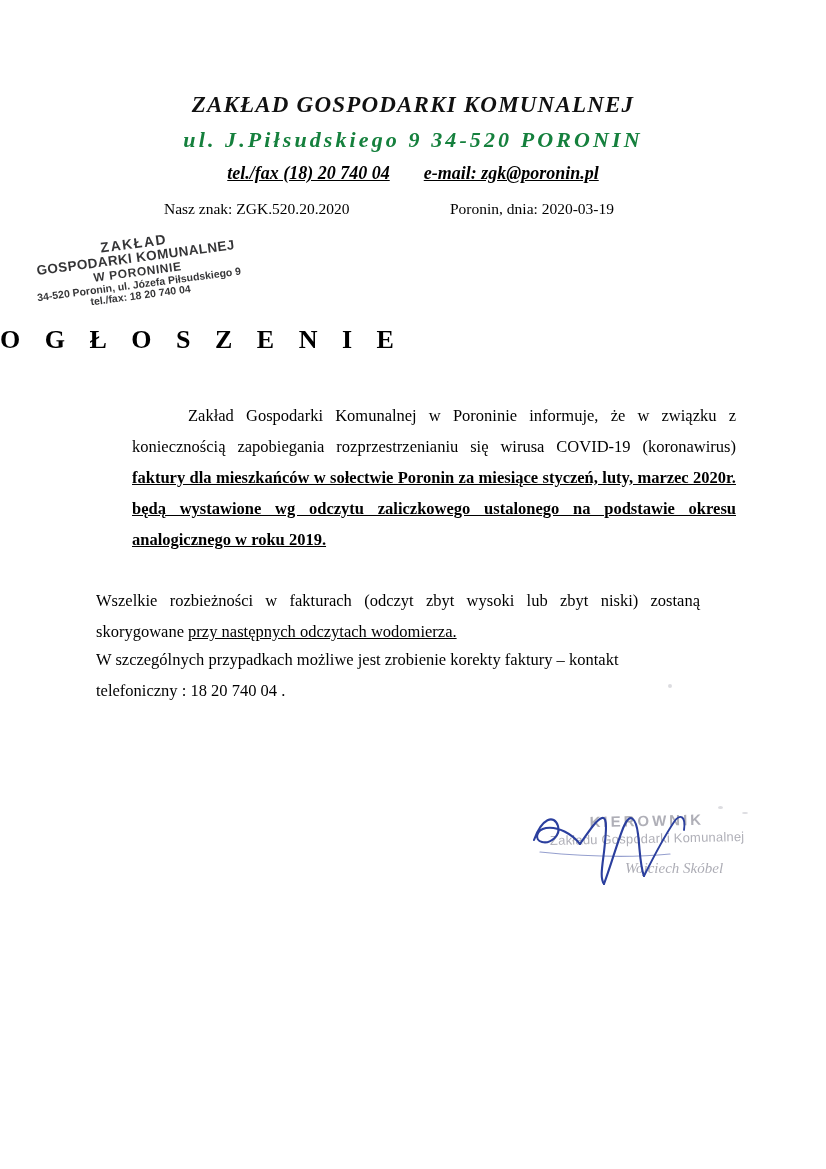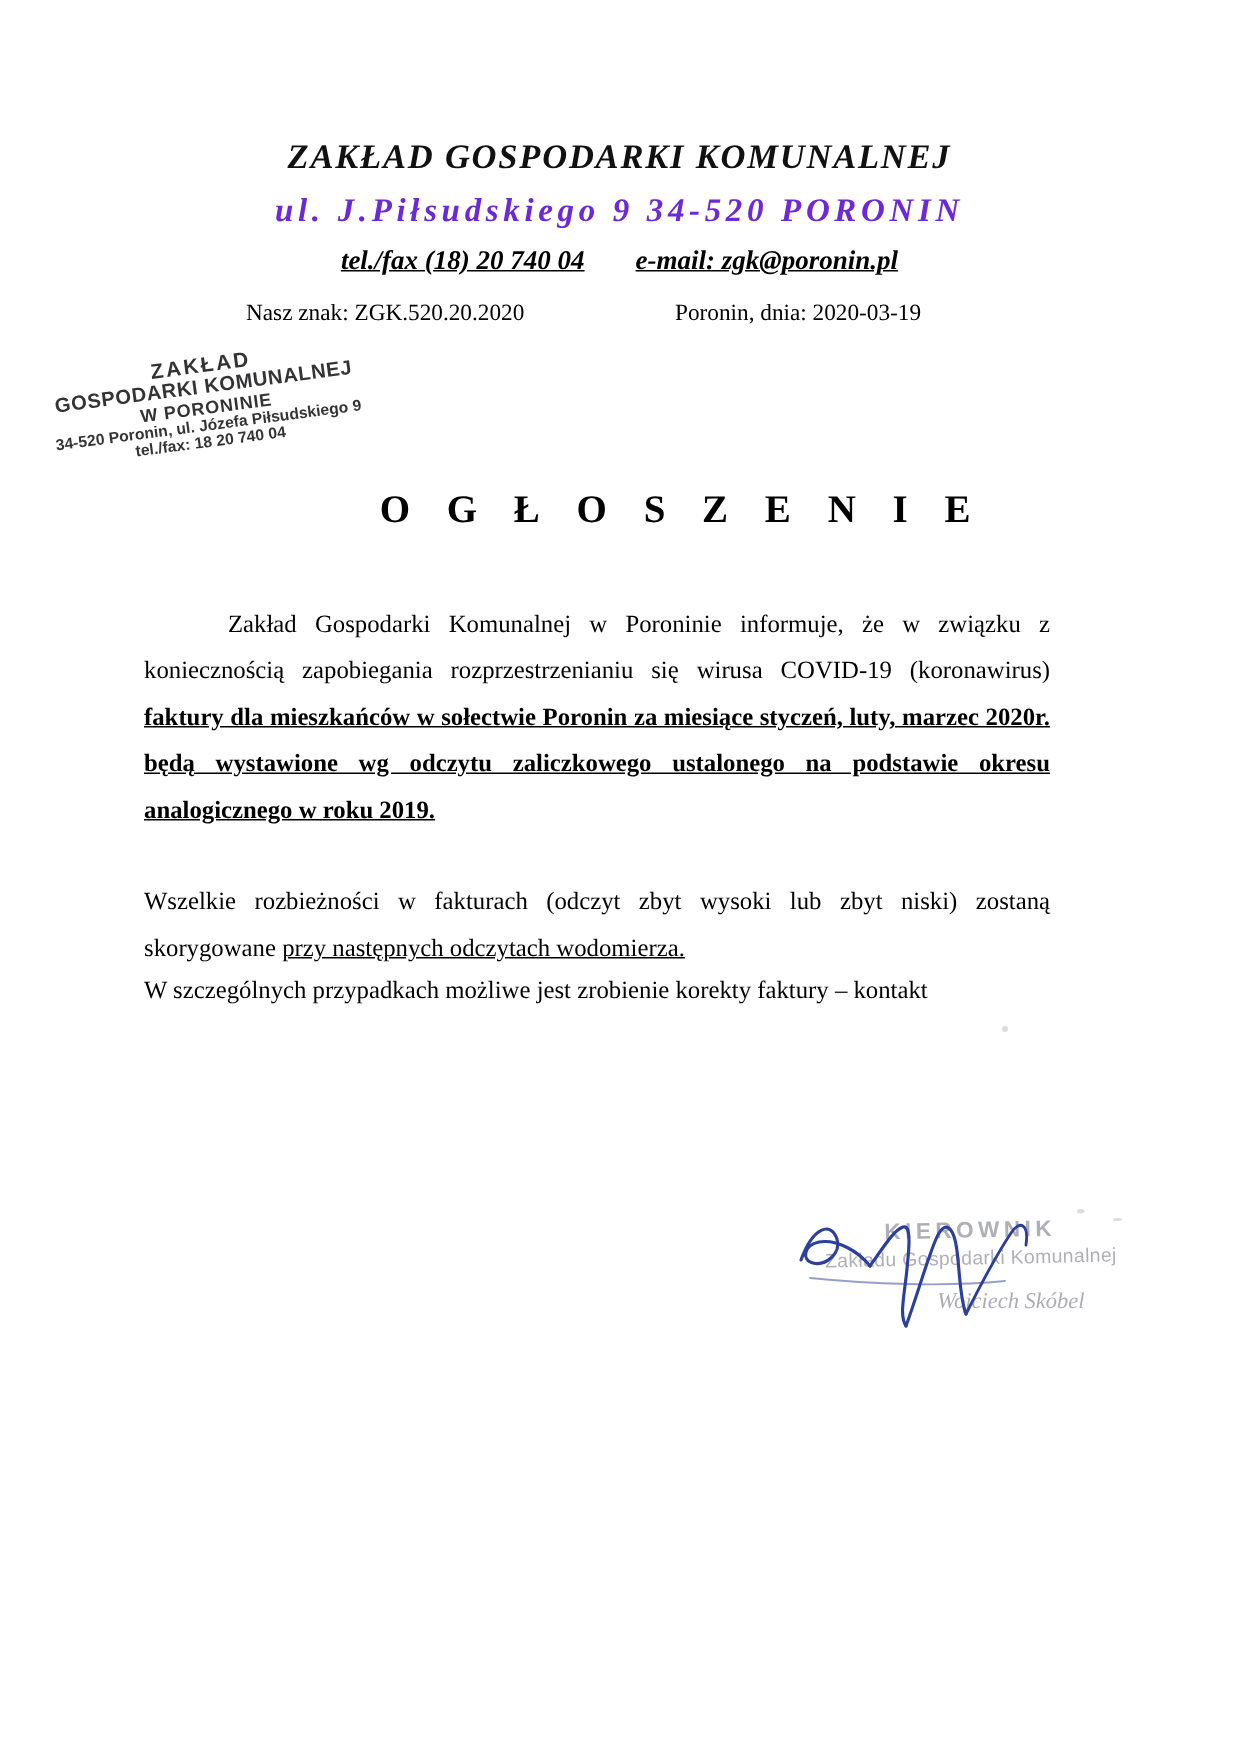--- a/index.html
+++ b/index.html
@@ -37,21 +37,21 @@
     letter-spacing: 1.2px;
     color: #111;
   }
   .lh-line2 {
     margin-top: 9px;
     font-family: "Liberation Serif", serif;
     font-weight: bold;
     font-style: italic;
     font-size: 22px;
     letter-spacing: 3.1px;
-    color: #6d28d9;
+    color: #15803d;
   }
   .lh-line3 {
     margin-top: 10px;
     font-family: "Liberation Serif", serif;
     font-weight: bold;
     font-style: italic;
     font-size: 18px;
     color: #000000;
   }
   .lh-line3 .u {
@@ -121,36 +121,36 @@
     font-size: 10.5px;
     font-weight: bold;
   }
 
   
   .doc-title {
     position: absolute;
     top: 325px;
     left: 0;
     width: 656px;
-    text-align: right;
+    text-align: left;
     font-size: 26px;
     font-weight: bold;
     letter-spacing: 9px;
   }
 
   
   .body-block {
     position: absolute;
     left: 96px;
     width: 604px;
     font-size: 16.5px;
     line-height: 31px;
     text-align: justify;
   }
-  #para1 { top: 400px; }
+  #para1 { top: 400px; margin-left: 36px; }
   #para1 .indent { display: inline-block; width: 56px; }
   .bold-underline {
     font-weight: bold;
     text-decoration: underline;
   }
   #para2 { top: 585px; }
   #para3 { top: 644px; }
   #para4 { top: 675px; }
   .u-plain { text-decoration: underline; }
 
@@ -248,20 +248,21 @@
   <div class="body-block" id="para1">
     <span class="indent"></span><span>Zakład Gospodarki Komunalnej w Poroninie informuje, że w związku z koniecznością zapobiegania rozprzestrzenianiu się wirusa COVID-19 (koronawirus) </span><span class="bold-underline">faktury dla mieszkańców w sołectwie Poronin za miesiące styczeń, luty, marzec 2020r. będą wystawione wg odczytu zaliczkowego ustalonego na podstawie okresu analogicznego w roku 2019.</span>
   </div>
 
   <div class="body-block" id="para3">W szczególnych przypadkach możliwe jest zrobienie korekty faktury – kontakt</div>
 
   <div class="body-block" id="para2">
     <span>Wszelkie rozbieżności w fakturach (odczyt zbyt wysoki lub zbyt niski) zostaną skorygowane </span><span class="u-plain">przy  następnych  odczytach  wodomierza.</span>
   </div>
 
+  <div class="body-block" id="para4">telefoniczny : 18 20 740 04 .</div>
 
 
   <div class="sig-area">
     <div class="sig-stamp">
       <div class="t1">KIEROWNIK</div>
       <div class="t2">Zakładu Gospodarki Komunalnej</div>
     </div>
     <div class="sig-name">Wojciech Skóbel</div>
     <svg class="sig-ink" viewBox="0 0 250 110">
       <path d="M14 40 C22 18, 34 14, 38 26 C41 36, 30 44, 22 42 C14 40, 16 30, 26 28 C38 26, 52 34, 60 44" fill="none" stroke="#2b3f9e" stroke-width="2.1" stroke-linecap="round"></path>

